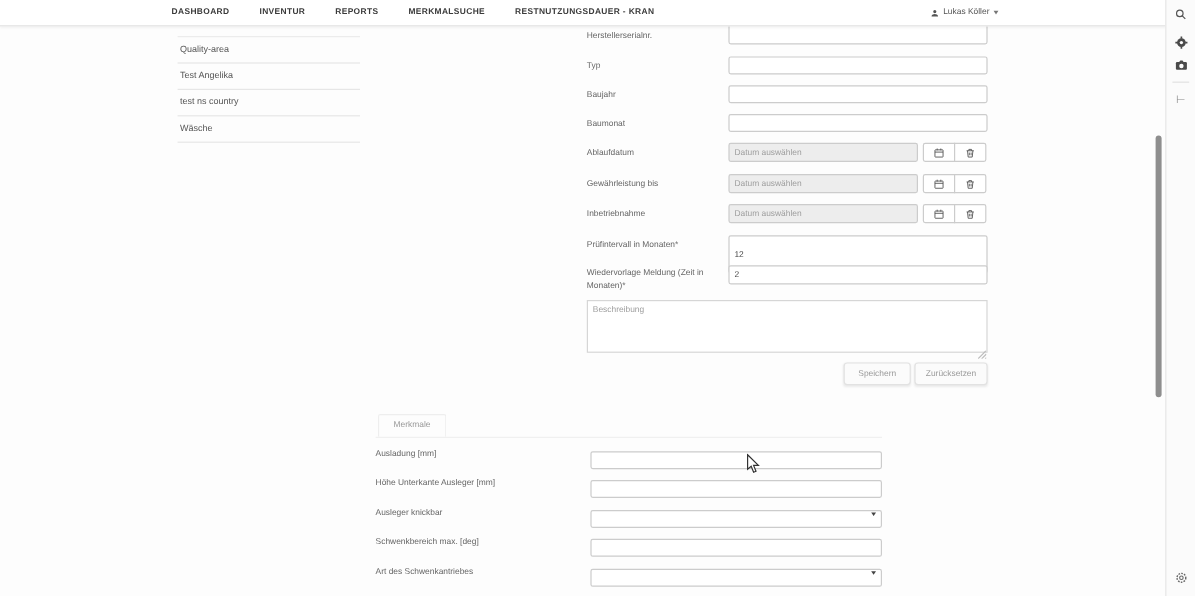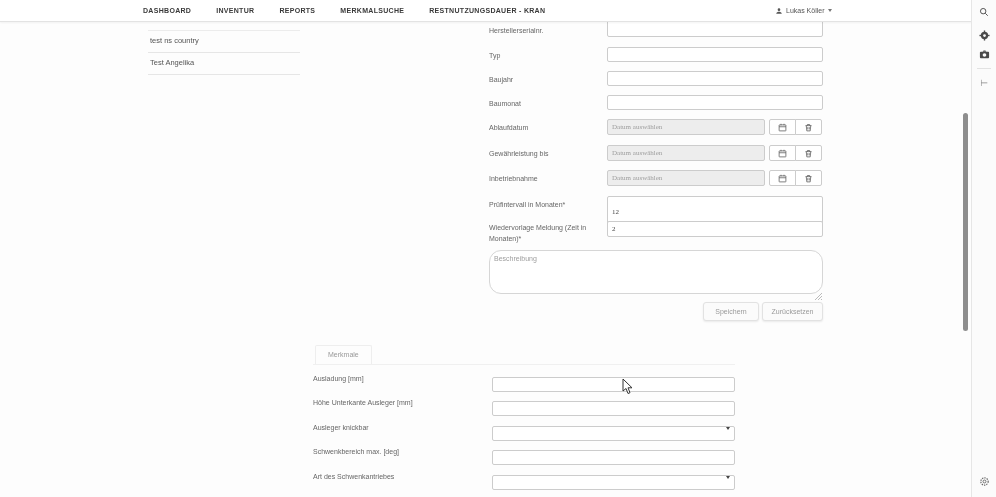--- a/index.html
+++ b/index.html
@@ -41,35 +41,35 @@
   }
   .group-item .g-label{display:inline-block;max-width:135px;}
   .group-item .caret-down{position:absolute;right:4px;top:9px;}
   
   .upper-form{position:absolute;left:489px;top:22px;width:334px;z-index:10;}
   .uf-row{position:absolute;left:0;width:334px;}
   .uf-label{position:absolute;left:0;top:4px;width:116px;font-size:7px;color:#666;line-height:1.5;}
   .uf-control{position:absolute;left:118px;top:0;width:216px;display:flex;}
   .tinput{
     box-sizing:border-box;width:100%;height:15px;border:1px solid #ccc;border-radius:2px;
-    background:#fff;font-family:Liberation Serif, serif;font-size:7px;color:#444;padding:0 4px;outline:none;
+    background:#fff;font-family:Liberation Sans, sans-serif;font-size:7px;color:#444;padding:0 4px;outline:none;
   }
   .tinput::placeholder{color:#9e9e9e;}
   .date-input{width:158px;flex:0 0 auto;background:#ededed;color:#9e9e9e;height:16px;}
   .btn-group{display:flex;margin-left:4px;}
   .icon-btn{
     box-sizing:border-box;width:27px;height:16px;border:1px solid #ccc;background:#fff;
     display:flex;align-items:center;justify-content:center;cursor:pointer;padding:0;
   }
   .icon-btn + .icon-btn{margin-left:-1px;}
   .icon-btn:first-child{border-radius:2px 0 0 2px;}
   .icon-btn:last-child{border-radius:0 2px 2px 0;}
   .desc-box{
     position:absolute;left:0;top:228px;width:334px;height:44px;box-sizing:border-box;
-    border:1px solid #d6d6d6;border-radius:12px;background:#fff;resize:none;
+    border:1px solid #d6d6d6;border-radius:0;background:#fff;resize:none;
     font-family:inherit;font-size:7px;color:#444;padding:4px;outline:none;
   }
   .desc-box::placeholder{color:#9e9e9e;}
   .resize-grip{position:absolute;left:326px;top:264px;width:7px;height:7px;pointer-events:none;}
   .form-buttons{position:absolute;left:0;top:280px;width:334px;height:19px;}
   .form-btn{
     position:absolute;top:0;height:19px;box-sizing:border-box;border:1px solid #e2e2e2;
     background:#fbfbfb;border-radius:3px;font-family:inherit;font-size:7px;color:#9a9a9a;
     box-shadow:0 1px 2px rgba(0,0,0,.08);cursor:pointer;padding:0 8px;
   }
@@ -149,22 +149,24 @@
             <circle cx="12" cy="12" r="8" stroke-width="2.6" stroke-dasharray="3 2.2"></circle>
             <circle cx="12" cy="12" r="3.2" stroke-width="2"></circle>
           </svg>
       </div>
     </div>
   </div>
 
   <div class="scroll-thumb"></div>
 
   <div class="group-list">
+    <div class="group-item"><span class="g-label">Quality-area</span></div>
+    <div class="group-item"><span class="g-label">Test Angelika</span></div>
     <div class="group-item"><span class="g-label">test ns country</span></div>
-    <div class="group-item"><span class="g-label">Test Angelika</span></div>
+    <div class="group-item"><span class="g-label">Wäsche</span></div>
   </div>
 
   <div class="upper-form">
 
     <div class="uf-row" style="top:-2px">
       <div class="uf-label" style="top:6px">Herstellerserialnr.</div>
       <div class="uf-control">
           <input class="tinput" style="height: 17px;" value="">
         </div>
     </div>

